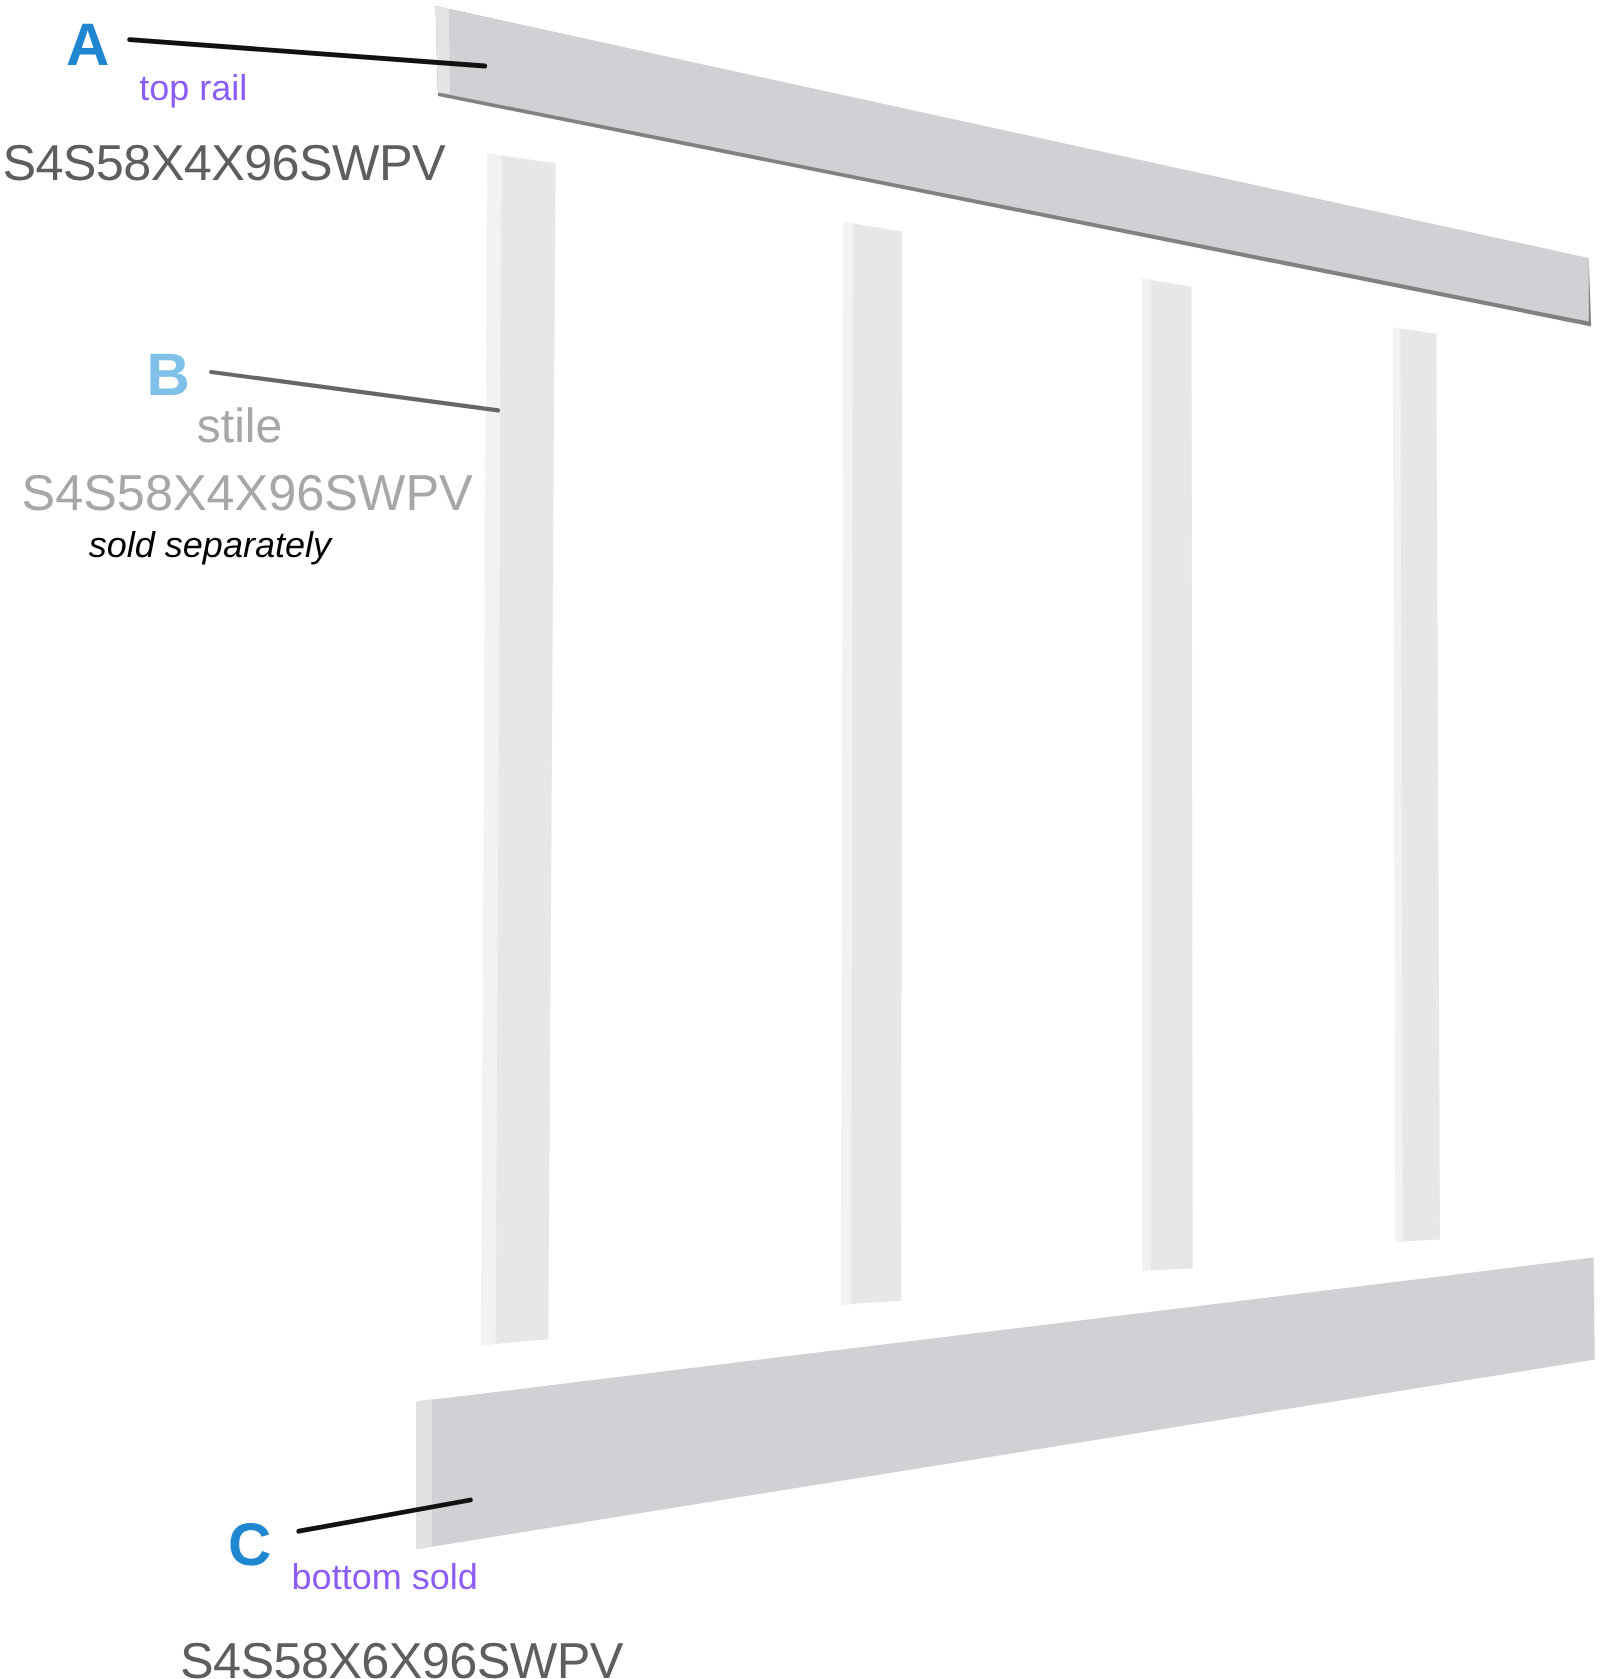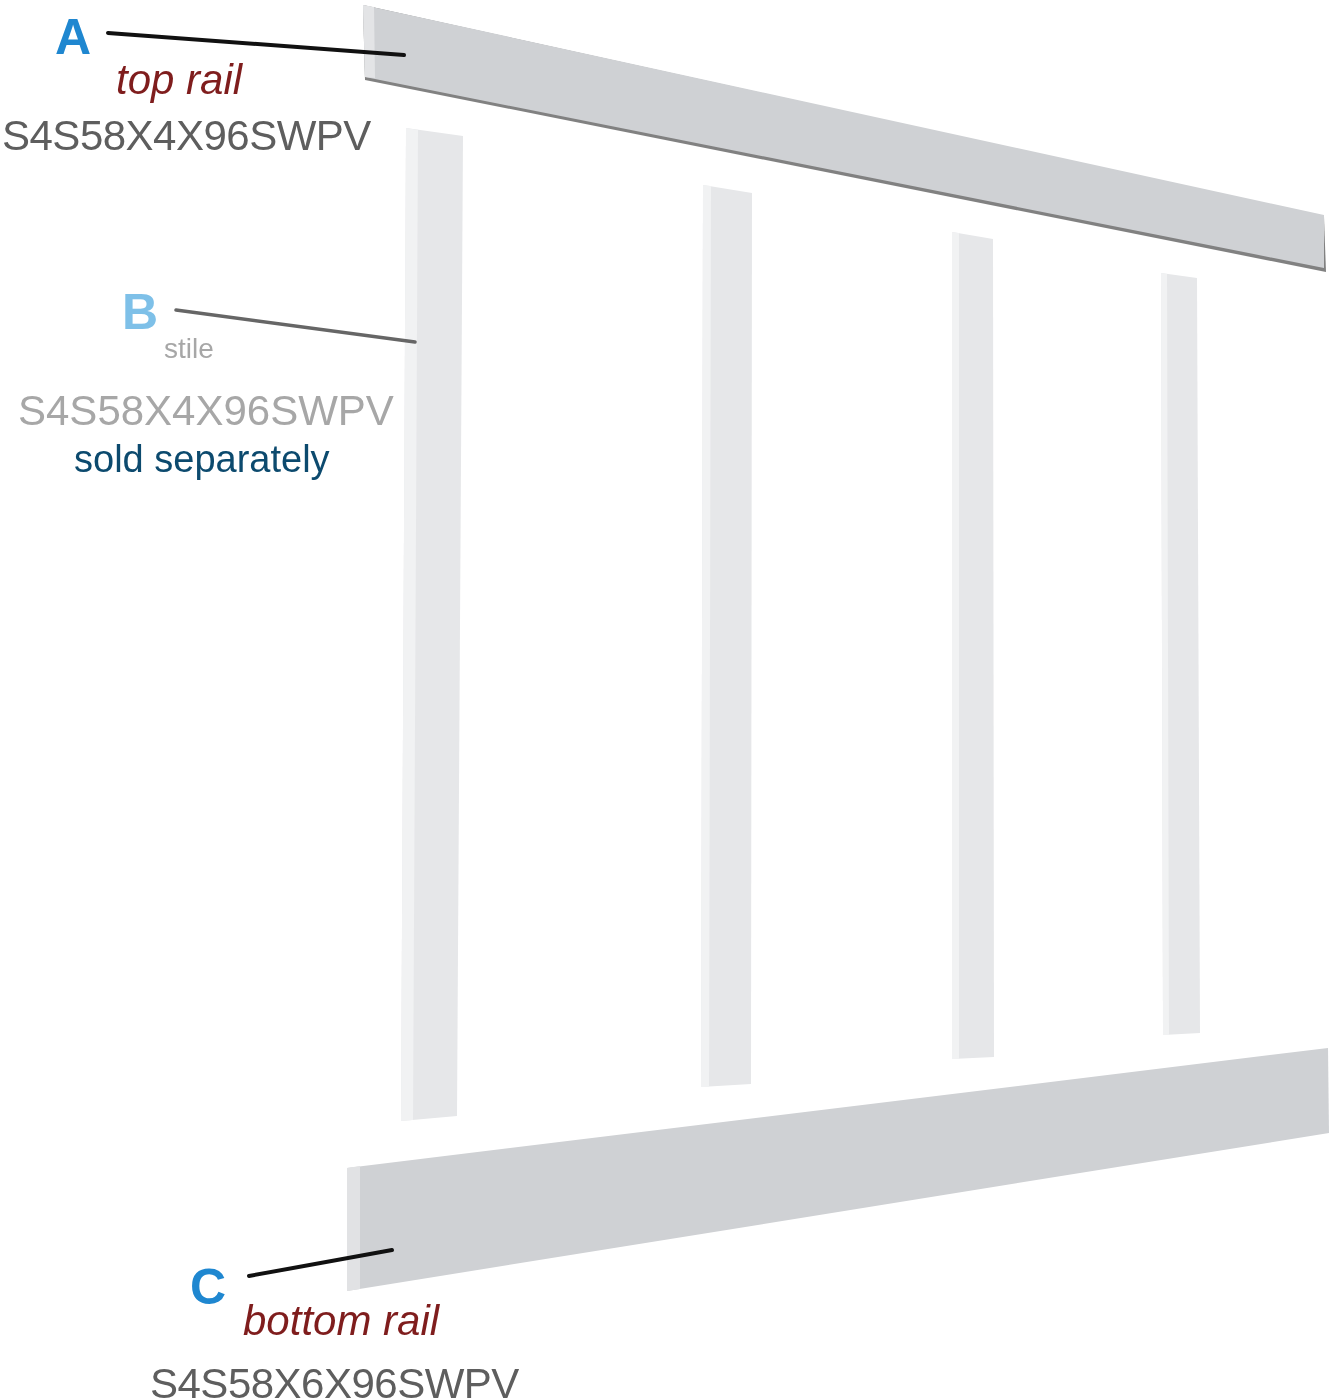--- a/index.html
+++ b/index.html
@@ -26,29 +26,29 @@
       line-height: 1;
     }
     .letter {
       font-weight: bold;
       font-size: 50px;
     }
     .letter-a { left: 55px; top: 12px; color: #1f87d0; }
     .letter-b { left: 122px; top: 287px; color: #7ec0e8; }
     .letter-c { left: 190px; top: 1262px; color: #1f87d0; }
 
-    .name { font-size: 42px; color: #7f1d1d; font-style: italic; }
+    .name { font-size: 30px; color: #8b5cf6; }
     .sku  { font-size: 42px; color: #5e5e5e; letter-spacing: -0.5px; }
 
     .a-name { left: 116px; top: 59px; }
     .a-sku  { left: 2px;   top: 115px; }
 
-    .b-name { left: 164px; top: 335px; color: #a7a7a7; font-size: 28px; }
+    .b-name { left: 164px; top: 335px; color: #a7a7a7; font-size: 40px; }
     .b-sku  { left: 18px;  top: 390px; color: #a7a7a7; font-size: 42px; }
-    .b-note { left: 74px;  top: 440px; color: #0c4a6e; font-size: 38px; }
+    .b-note { left: 74px;  top: 440px; color: #000000; font-size: 30px; font-style: italic; }
 
     .c-name { left: 243px; top: 1300px; }
     .c-sku  { left: 150px; top: 1363px; }
   </style>
 </head>
 <body>
 
 <svg id="scene" width="1333" height="1399" viewBox="0 0 1333 1399" xmlns="http://www.w3.org/2000/svg">
 
   <g>
@@ -87,14 +87,14 @@
 <div class="label letter letter-a">A</div>
 <div class="label name a-name">top rail</div>
 <div class="label sku a-sku">S4S58X4X96SWPV</div>
 
 <div class="label letter letter-b">B</div>
 <div class="label b-name">stile</div>
 <div class="label b-sku">S4S58X4X96SWPV</div>
 <div class="label b-note">sold separately</div>
 
 <div class="label letter letter-c">C</div>
-<div class="label name c-name">bottom rail</div>
+<div class="label name c-name">bottom sold</div>
 <div class="label sku c-sku">S4S58X6X96SWPV</div>
 
 </body></html>

